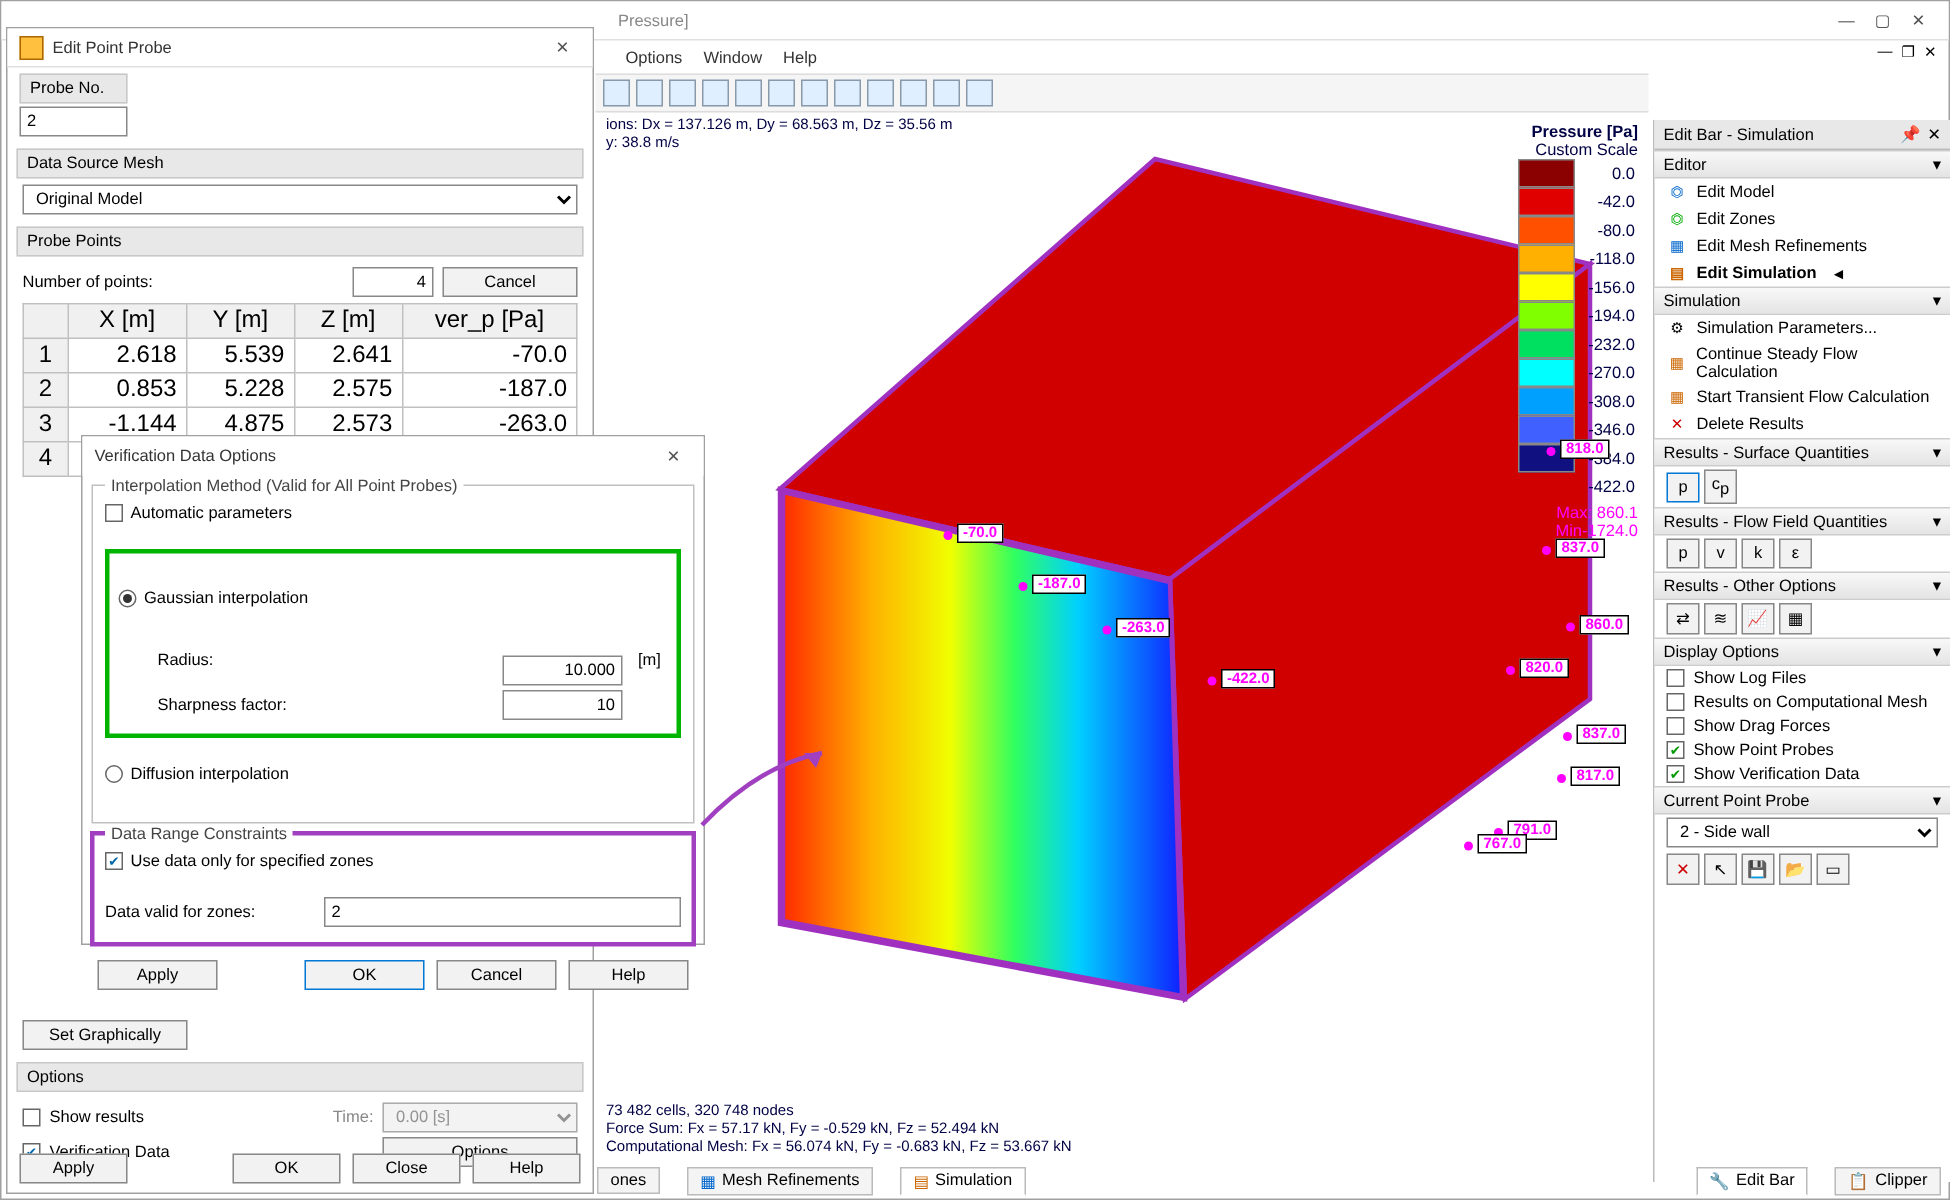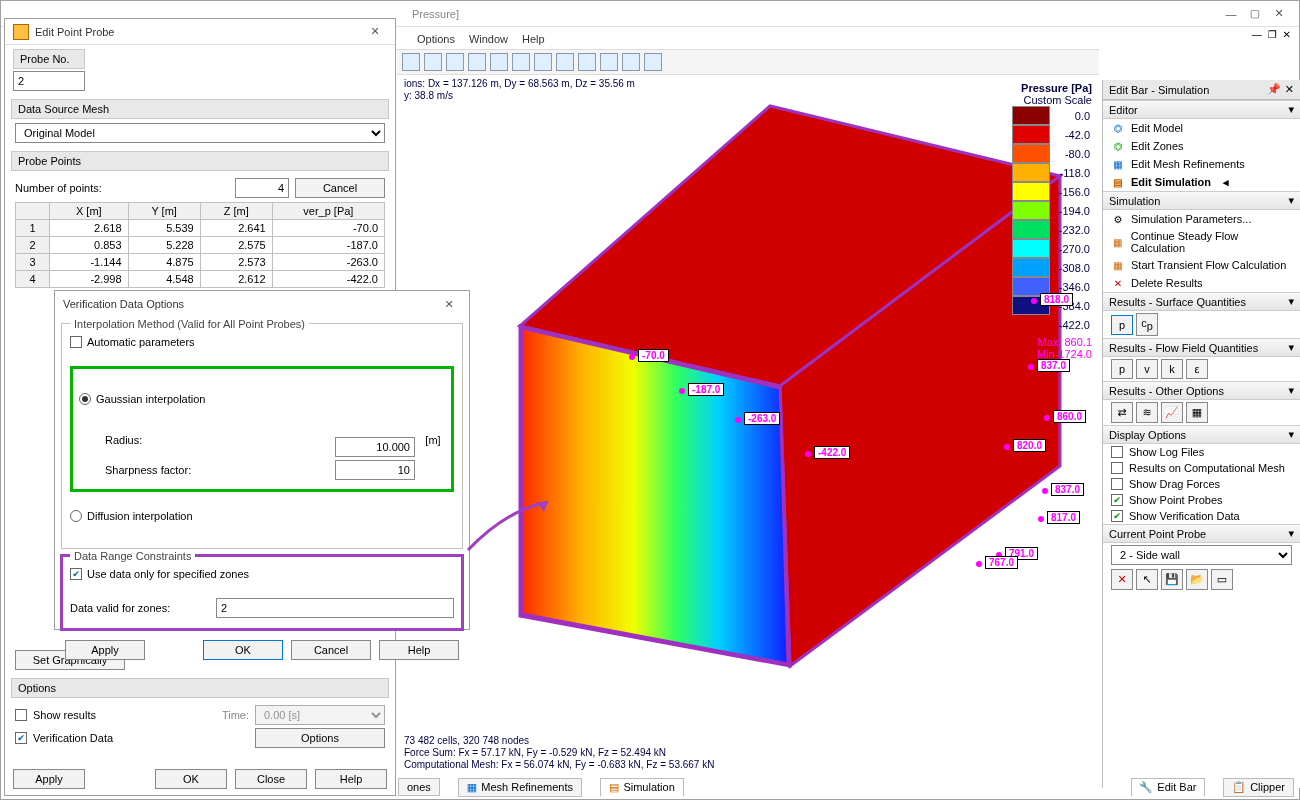--- a/index.html
+++ b/index.html
@@ -15,21 +15,21 @@
 .tbtn { width: 20px; height: 20px; border: 1px solid transparent; display: flex; align-items: center; justify-content: center; font-size: 10px; }
 
 .section-label { background: #e8e8e8; border: 1px solid #c8c8c8; padding: 3px 6px; margin: 4px 6px 0 6px; }
 .section-body { padding: 4px 10px; }
 .row { display: flex; align-items: center; gap: 6px; margin: 3px 0; }
 input[type=text], select { border: 1px solid #888; padding: 2px 4px; height: 20px; background: #fff; }
 .btn { border: 1px solid #888; background: #f2f2f2; padding: 3px 0; text-align: center; cursor: default; }
 .btn.primary { border: 1px solid #0078d4; }
 
 .probe-table { width: 100%; border-collapse: collapse; margin: 4px 0; }
-.probe-table th, .probe-table td { border: 1px solid #c0c0c0; padding: 2px 6px; text-align: right; font-size: 11px; }
+.probe-table th, .probe-table td { border: 1px solid #c0c0c0; padding: 2px 6px; text-align: right; font-size: 16px; }
 .probe-table th { background: #f0f0f0; font-weight: normal; text-align: center; }
 .probe-table td.rownum { text-align: center; background: #f0f0f0; }
 
 .fieldset { border: 1px solid #c0c0c0; margin: 6px; padding: 8px; }
 .fieldset > .legend { position: relative; top: -14px; background: #fff; padding: 0 4px; display: inline-block; color: #444; }
 .radio-row, .check-row { display: flex; align-items: flex-end; gap: 5px; margin: 18px 0; }
 .radio-dot { width: 12px; height: 12px; border: 1px solid #666; border-radius: 50%; display: flex; align-items: center; justify-content: center; }
 .radio-dot.sel::after { content:''; width:6px; height:6px; background:#333; border-radius:50%; }
 .check-box { width: 12px; height: 12px; border: 1px solid #666; display: flex; align-items: center; justify-content: center; font-size: 9px; color: #06a; }
 

